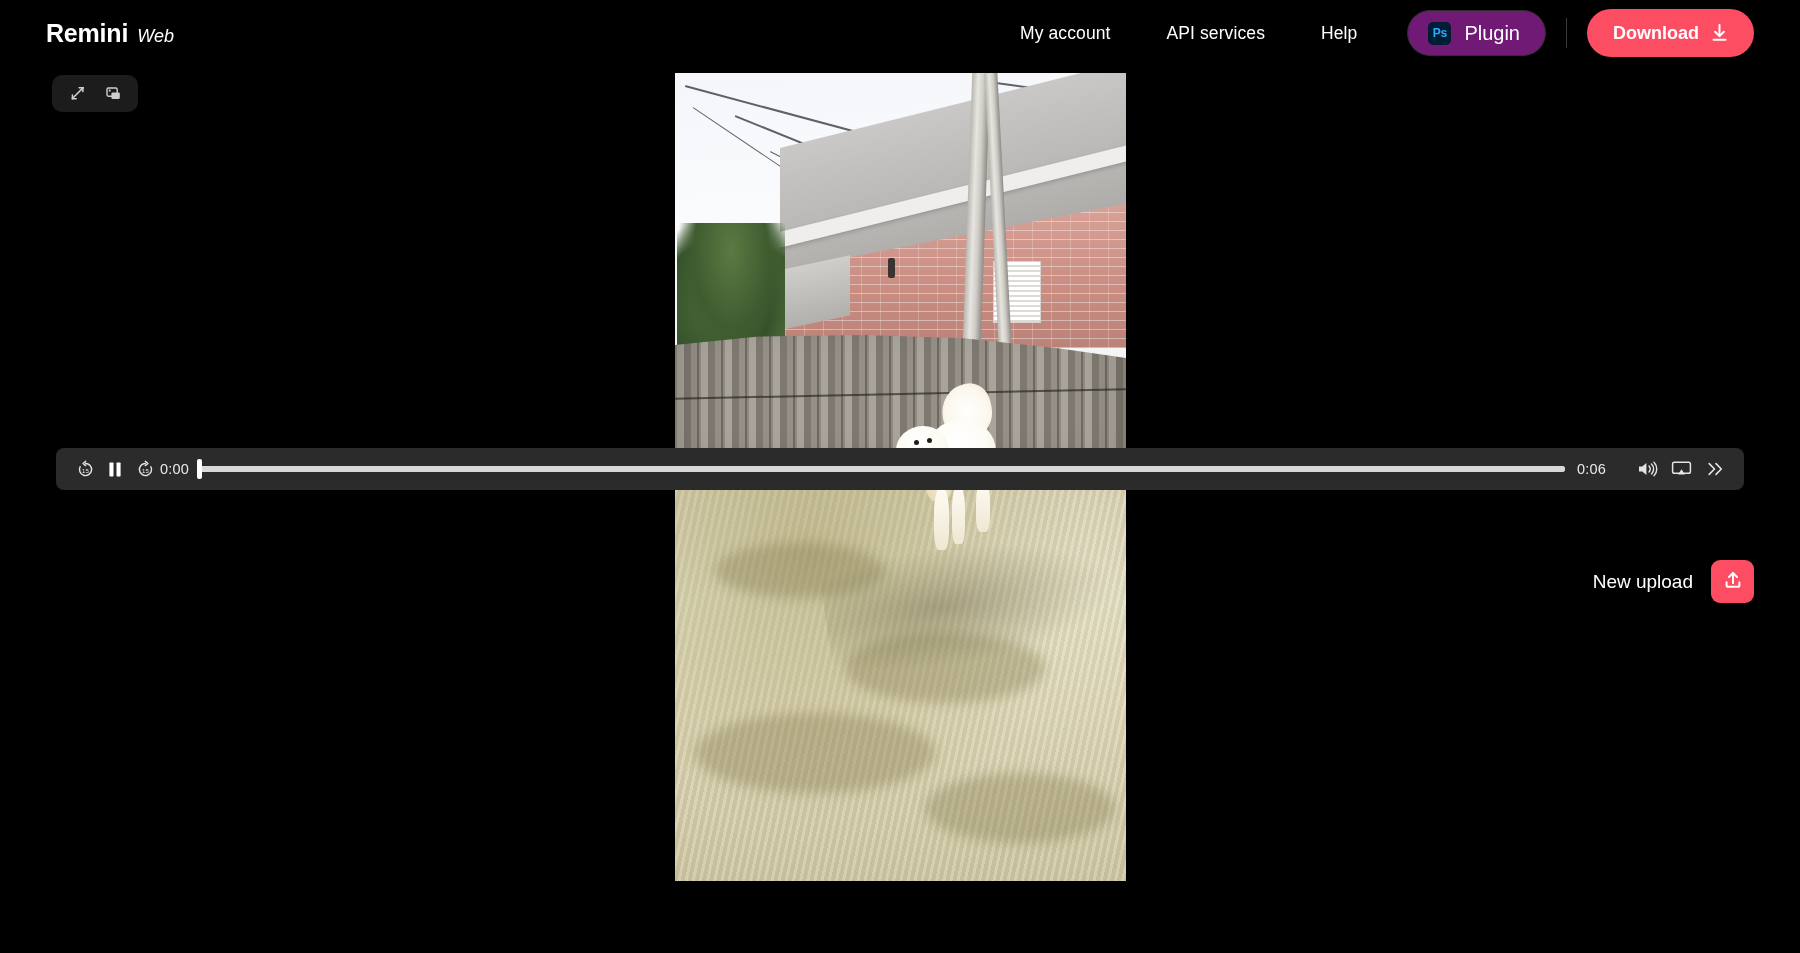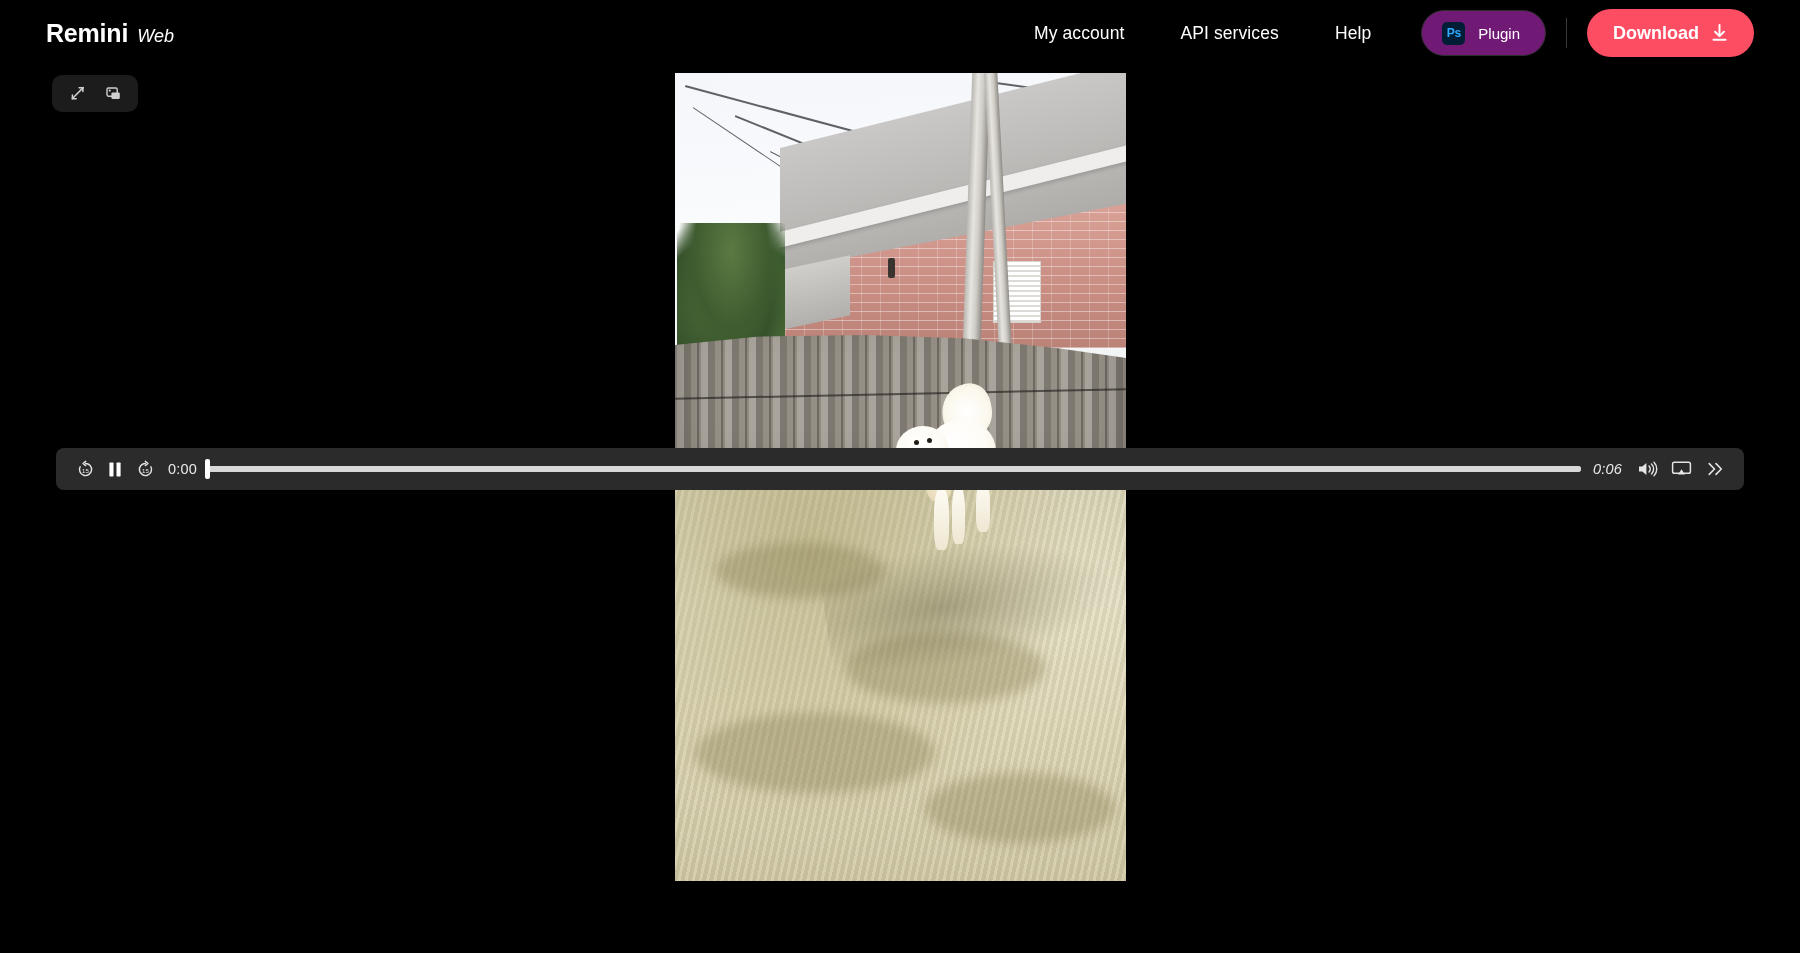--- a/index.html
+++ b/index.html
@@ -92,21 +92,21 @@
     color: #31a8ff;
     font-size: 12px;
     font-weight: bold;
     display: flex;
     align-items: center;
     justify-content: center;
     letter-spacing: -0.3px;
   }
   .plugin-label {
     color: #ffffff;
-    font-size: 15px;
+    font-size: 20px;
     white-space: nowrap;
   }
 
   .nav-divider {
     width: 1px;
     height: 30px;
     background: #3a3a3a;
     margin: 0 16px;
   }
 
@@ -369,22 +369,22 @@
     flex: 0 0 auto;
   }
   .pbtn svg { display: block; }
   .time {
     color: #e9e9e9;
     font-size: 14.5px;
     font-family: "Liberation Sans", sans-serif;
     flex: 0 0 auto;
     letter-spacing: 0.2px;
   }
-  .time.left { margin-left: 8px; margin-right: 10px; text-align: center; }
-  .time.right { margin-left: 12px; margin-right: 10px; font-style: italic; }
+  .time.left { margin-right: 10px; text-align: center; }
+  .time.right { margin-left: 12px; margin-right: 26px; }
 
   .scrub {
     position: relative;
     flex: 1 1 auto;
     height: 30px;
     display: flex;
     align-items: center;
     cursor: pointer;
   }
   .scrub-track {
@@ -612,14 +612,26 @@
         <span>
           <svg width="19" height="16" viewBox="0 0 19 16" fill="none">
             <path d="M3.2 2.6 L8.5 8 L3.2 13.4" stroke="#e4e4e4" stroke-width="1.6" stroke-linecap="round" stroke-linejoin="round"></path>
             <path d="M10 2.6 L15.3 8 L10 13.4" stroke="#e4e4e4" stroke-width="1.6" stroke-linecap="round" stroke-linejoin="round"></path>
           </svg>
         </span>
       </div>
     </div>
   </div>
 
+  <div class="new-upload">
+    <span class="new-upload-label">New upload</span>
+    <span class="upload-sq">
+      <span>
+        <svg width="20" height="21" viewBox="0 0 20 21" fill="none">
+          <path d="M10 14.2 V4.2" stroke="#fff" stroke-width="2" stroke-linecap="round"></path>
+          <path d="M6 8 L10 3.9 L14 8" stroke="#fff" stroke-width="2" stroke-linecap="round" stroke-linejoin="round"></path>
+          <path d="M3.6 13.2 V16.2 a1.6 1.6 0 0 0 1.6 1.6 H14.8 a1.6 1.6 0 0 0 1.6 -1.6 V13.2" stroke="#fff" stroke-width="2" stroke-linecap="round" stroke-linejoin="round"></path>
+        </svg>
+      </span>
+    </span>
+  </div>
 
 </div>
 
 </body></html>

